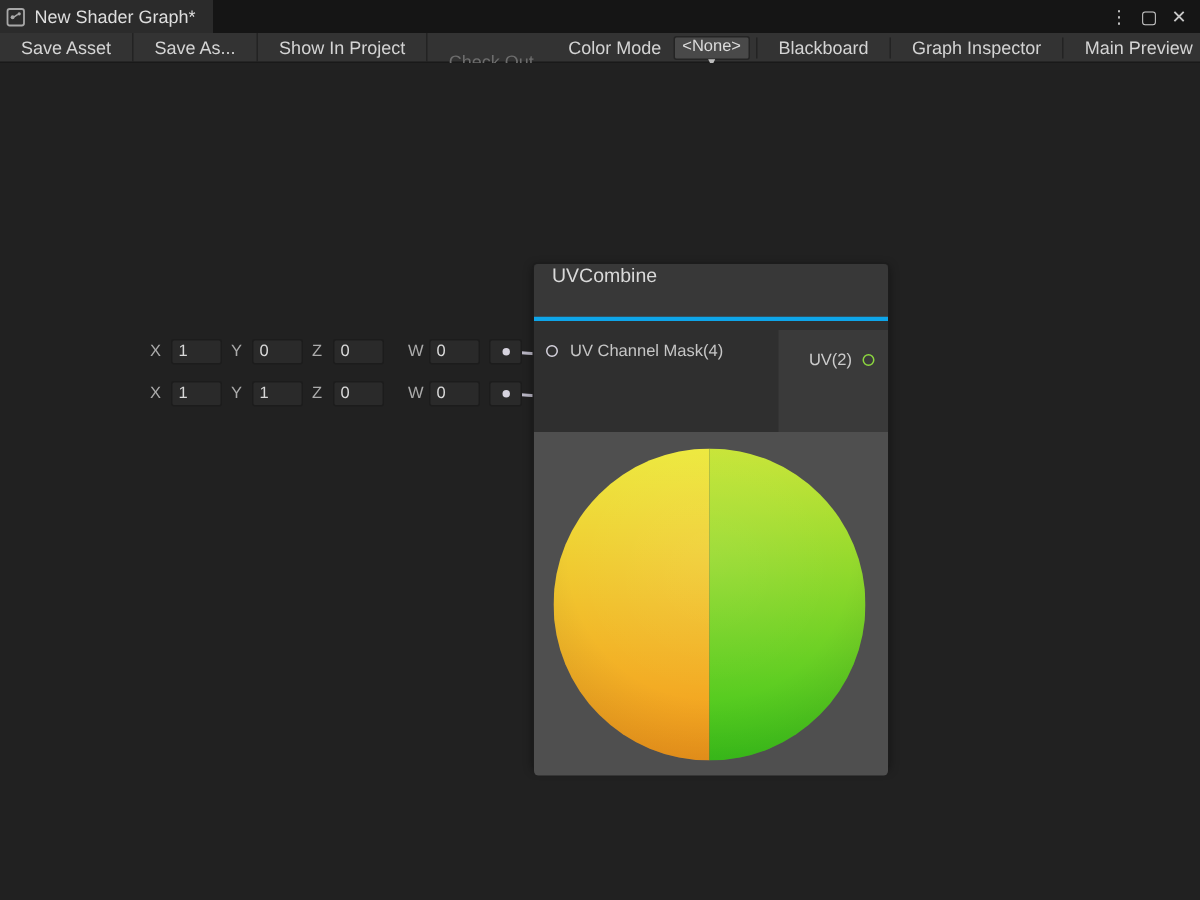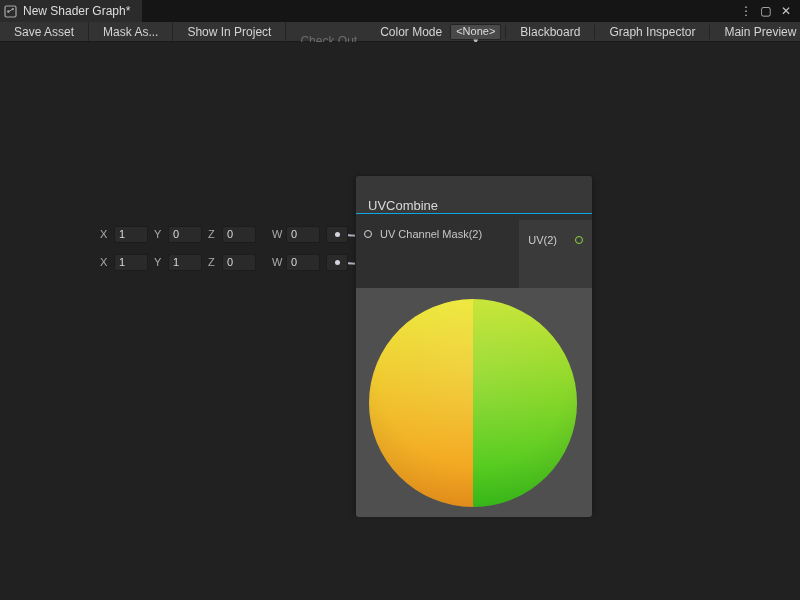--- a/index.html
+++ b/index.html
@@ -48,35 +48,35 @@
             margin-right:6px; font-family:"Liberation Sans", sans-serif; }
   .vconnector { width:22px; height:17px; background:#2a2a2a; border:1px solid #1c1c1c;
                 border-radius:2px; display:flex; align-items:center;
                 justify-content:center; }
   .vconnector .dot { width:5px; height:5px; border-radius:50%; background:#d6d3de; }
 
   
   .node { position:absolute; left:355px; top:133px; width:238px; height:337px;
           background:#2f2f2f; border:1px solid #1c1c1c; border-radius:3px;
           box-shadow:0 2px 6px rgba(0,0,0,0.35); }
-  .node-header { height:38px; background:#383838; border-bottom:1px solid #0ea5e9;
-                 display:flex; align-items:flex-end; padding-left:12px;
+  .node-header { height:38px; background:#383838; border-bottom:3px solid #0ea5e9;
+                 display:flex; align-items:flex-start; padding-left:12px;
                  border-radius:3px 3px 0 0; }
   .node-title { font-size:13px; color:#d9d9d9; }
   .node-ports { position:relative; height:68px; background:#2f2f2f; }
   .port-row { display:flex; align-items:center; height:28px; padding-left:8px; }
   .port-row:first-child { margin-top:6px; }
   .port-ring { width:8px; height:8px; border-radius:50%;
                border:1.5px solid #d6d3de; background:transparent;
                margin-right:8px; flex:0 0 auto; }
   .port-label { font-size:11px; color:#c6c6c6; white-space:nowrap; }
   .out-col { position:absolute; right:0; top:0; width:73px; height:68px;
              background:#3a3a3a; border-radius:0; }
   .out-row { display:flex; align-items:center; justify-content:flex-end;
-             height:28px; margin-top:6px; padding-right:9px;gap:11px; }
+             height:28px; margin-top:6px; padding-right:9px; }
   .out-row .port-label { margin-right:7px; color:#cccccc; }
   .port-ring.out { border-color:#8cd63f; margin-right:0; }
 
   .node-preview { position:relative; height:229px; background:#4f4f4f;
                   border-radius:0 0 3px 3px; overflow:hidden; }
   .sphere { position:absolute; left:13px; top:11px; width:208px; height:208px;
             border-radius:50%; overflow:hidden; display:flex; }
   .sphere .half { width:50%; height:100%; }
   .sphere .left  { background:linear-gradient(180deg,#ede93e 0%,#f5991c 100%); }
   .sphere .right { background:linear-gradient(180deg,#c8e537 0%,#3cc61b 100%); }
@@ -103,21 +103,21 @@
     </div>
     <div class="win-controls">
       <span>⋮</span>
       <span>▢</span>
       <span>✕</span>
     </div>
   </div>
 
   <div class="toolbar">
     <div class="tbtn">Save Asset</div>
-    <div class="tbtn">Mask As...</div>
+    <div class="tbtn">Save As...</div>
     <div class="tbtn">Show In Project</div>
     <div class="tbtn disabled">Check Out</div>
     <div class="tlabel">Color Mode</div>
     <div class="dropdown">
       <span>&lt;None&gt;</span>
       <span class="arrow">▼</span>
     </div>
     <div class="tb-right">
       <div class="tbtn">Blackboard</div>
       <div class="tbtn">Graph Inspector</div>
@@ -160,21 +160,21 @@
         </span>
     </div>
 
     <div class="node">
       <div class="node-header">
         <span class="node-title">UVCombine</span>
       </div>
       <div class="node-ports">
         <div class="port-row">
           <span class="port-ring"></span>
-          <span class="port-label">UV Channel Mask(2)</span>
+          <span class="port-label">UV Channel Mask(4)</span>
         </div>
         <div class="out-col">
           <div class="out-row">
             <span class="port-label">UV(2)</span>
             <span class="port-ring out"></span>
           </div>
         </div>
       </div>
       <div class="node-preview">
         <div class="sphere">

